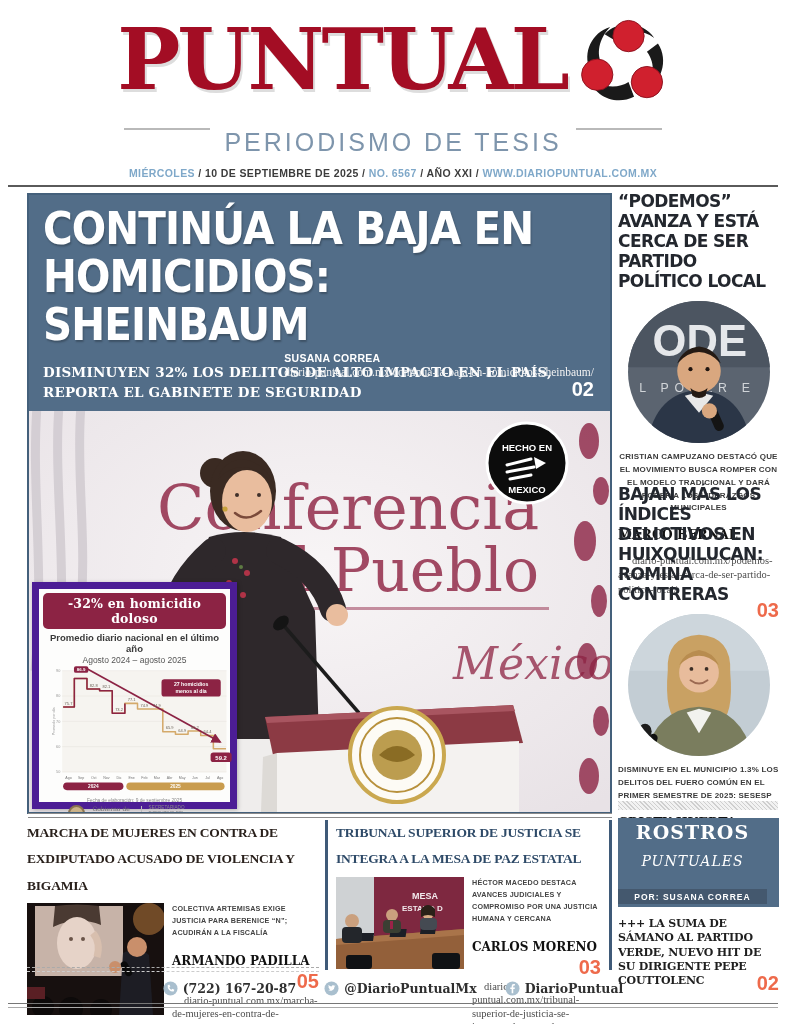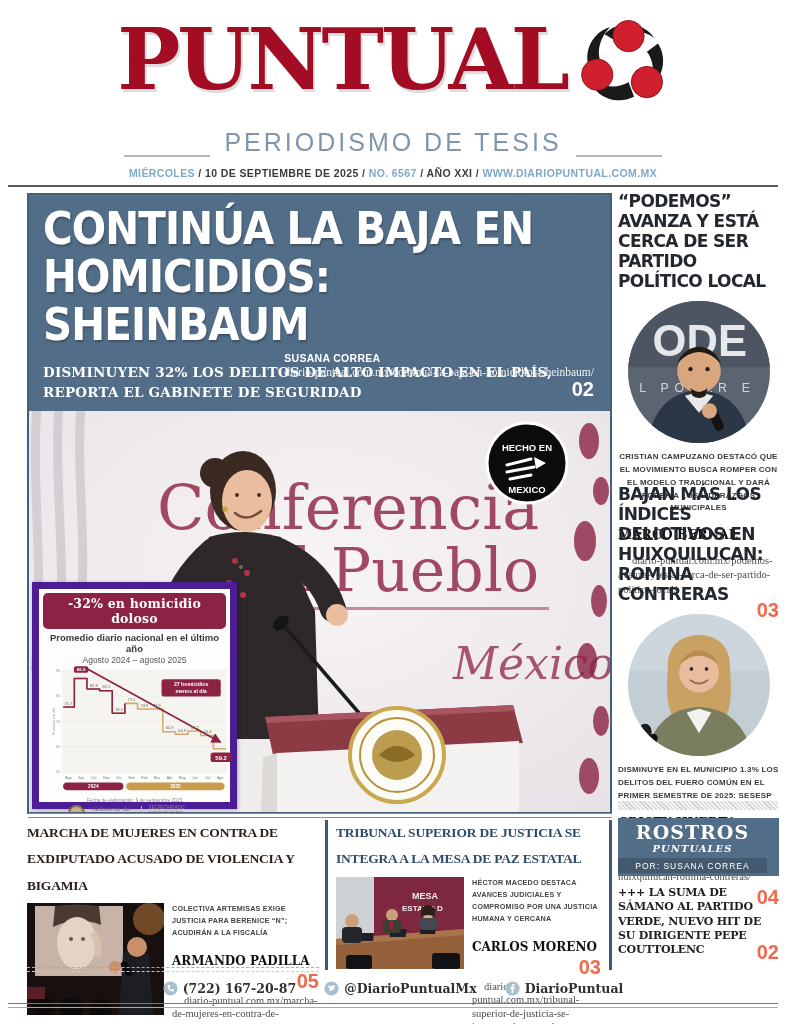--- a/index.html
+++ b/index.html
@@ -4,21 +4,21 @@
 <style>
   html,body{margin:0;padding:0;background:#e9e9e9;}
   .page{position:relative;width:786px;height:1024px;background:#ffffff;margin:0 auto;
         font-family:"Liberation Sans",sans-serif;overflow:hidden;}
   
   .brand-row{position:absolute;top:14px;left:0;width:100%;display:flex;justify-content:center;
              align-items:center;gap:10px;}
   .brand-title{font-family:"DejaVu Serif",serif;font-weight:bold;font-size:84px;line-height:.95;
                color:#A30D24;letter-spacing:-3px;margin:0;text-shadow:2px 3px 0 rgba(120,120,120,.25);}
   .tagline-row{position:absolute;top:128px;left:0;width:100%;display:flex;justify-content:center;
-               align-items:flex-end;gap:14px;}
+               align-items:flex-start;gap:14px;}
   .tag-line{width:86px;height:2px;background:#b9b9b9;}
   .tagline{font-size:25px;color:#7E95AC;letter-spacing:3px;font-weight:400;}
   .dateline{position:absolute;top:167px;left:0;width:100%;text-align:center;font-size:10.5px;
             font-weight:bold;letter-spacing:.4px;color:#444;}
   .dl-blue{color:#7FA8C9;}
   .dl-dark{color:#3c3c3c;}
   .top-rule{position:absolute;top:185px;left:8px;right:8px;border-top:2px solid #5a5a5a;}
   
   .main-block{position:absolute;left:27px;top:193px;width:585px;height:621px;
               border:2px solid #44607b;background:#fff;box-sizing:border-box;}
@@ -84,24 +84,24 @@
          margin-top:1px;text-indent:12px;}
   .bottom-middle{position:absolute;left:325px;top:820px;width:287px;box-sizing:border-box;
                  border-left:3px solid #3f5a78;border-right:3px solid #3f5a78;padding:0 8px;
                  height:150px;}
   
   .rostros{position:absolute;left:618px;top:818px;width:161px;}
   .rostros-head{background-color:#526D88;background-image:radial-gradient(#64809b 15%,transparent 16%);
                 background-size:4px 4px;text-align:center;color:#fff;padding:5px 12px 3px 0;}
   .rostros-title{font-family:"DejaVu Serif",serif;font-weight:bold;font-size:19px;letter-spacing:1px;
                  line-height:1;}
-  .rostros-sub{font-family:"DejaVu Serif",serif;font-style:italic;font-weight:bold;font-size:10px;
-               letter-spacing:1px;margin-top:1px;}
-  .rostros-por{background:#44586E;color:#fff;font-size:8.5px;font-weight:normal;letter-spacing:1px;
-               text-align:center;padding:2.5px 0;margin-top:4px;}
+  .rostros-sub{font-family:"DejaVu Serif",serif;font-style:italic;font-weight:normal;font-size:14px;
+               letter-spacing:1px;margin-top:11px;}
+  .rostros-por{background:#44586E;color:#fff;font-size:8.5px;font-weight:bold;letter-spacing:1px;
+               text-align:center;padding:2.5px 0;margin-top:20px;}
   .rostros-item{font-family:"DejaVu Serif",serif;font-weight:bold;font-size:11px;color:#1f1f1f;
                 line-height:1.3;letter-spacing:-.2px;margin-top:10px;}
   .rostros-page{font-size:20px;font-weight:bold;color:#EE6A4B;text-align:right;margin-top:-16px;}
   
   .footer{position:absolute;top:981px;left:0;width:100%;display:flex;justify-content:center;
           gap:28px;align-items:center;}
   .f-item{display:flex;align-items:center;gap:5px;font-family:"DejaVu Serif",serif;font-weight:bold;
           font-size:12.5px;color:#2f2f2f;}
   .footer-rule{position:absolute;top:1003px;left:8px;right:8px;height:3px;
                border-top:1.5px solid #777;border-bottom:1px solid #aaa;}

